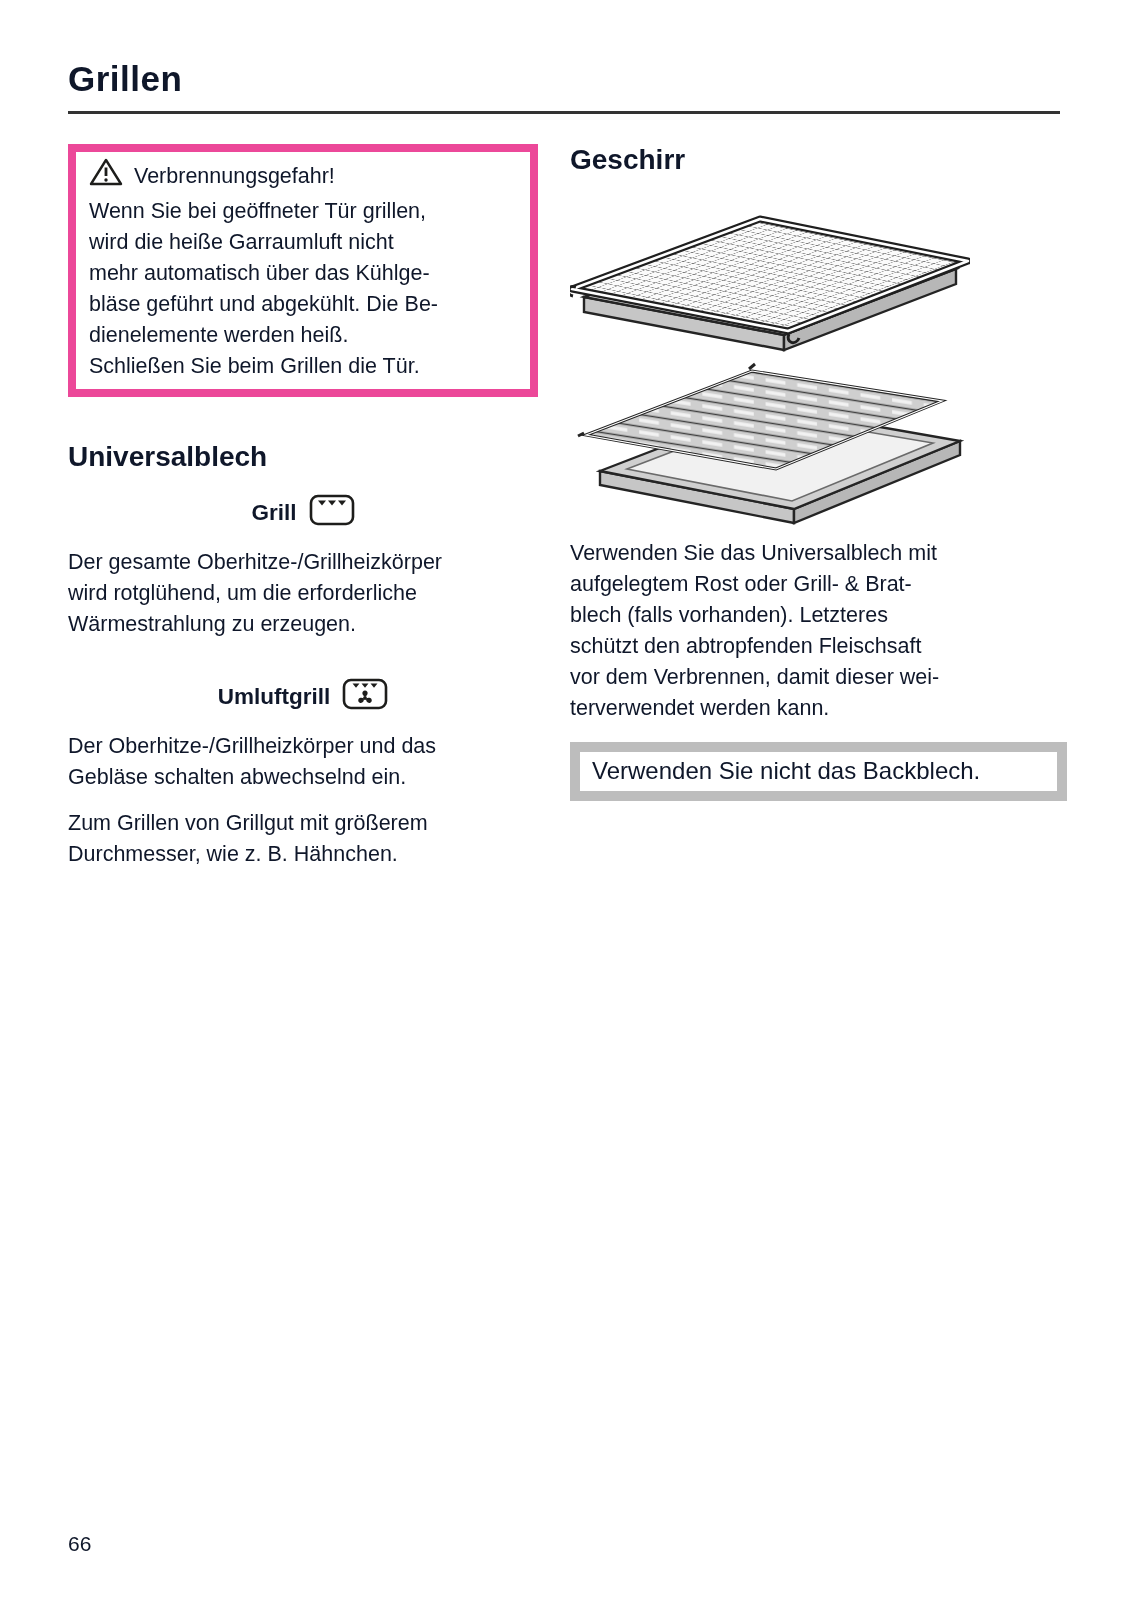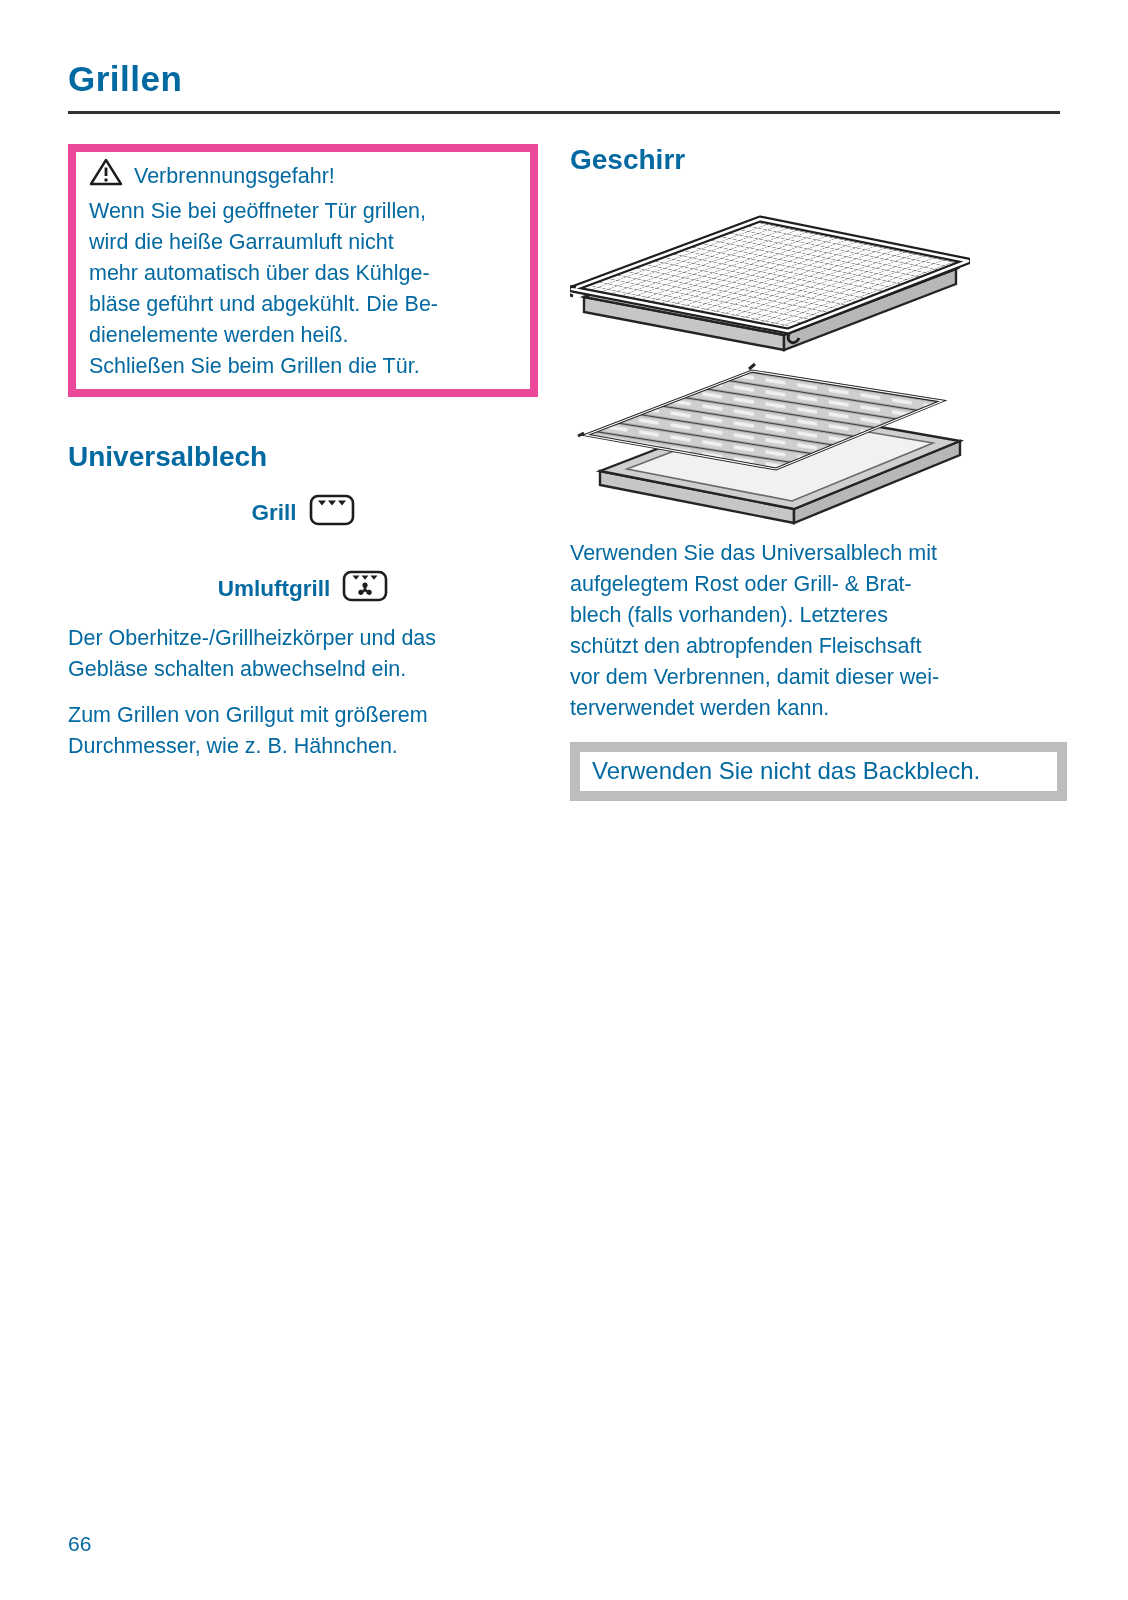--- a/index.html
+++ b/index.html
@@ -2,21 +2,21 @@
 <html><head>
 <meta charset="utf-8">
 <style>
   * { box-sizing: border-box; }
   html,body { margin:0; padding:0; background:#ffffff; }
   .page {
     position: relative;
     width: 1128px; height: 1600px;
     background: #ffffff;
     font-family: "Liberation Sans", sans-serif;
-    color: #0369a1;
+    color: #0f172a;
     overflow: hidden;
   }
   .content { padding: 0 61px 0 68px; }
 
   h1.title {
     font-size: 35px; font-weight: bold;
     margin: 60px 0 0 0; line-height: 1.1;
     letter-spacing: 0.5px;
   }
   .title-rule { border-bottom: 3px solid #333333; margin-top: 12px; width: 992px; }
@@ -107,20 +107,23 @@
           <span>Grill</span>
           <span class="mode-icon">
             <svg width="46" height="32" viewBox="0 0 46 32">
               <rect x="2" y="2" width="42" height="28" rx="7" fill="none" stroke="#1d1d1b" stroke-width="2.6"></rect>
               <polygon points="9,6.5 17,6.5 13,11.5" fill="#1d1d1b"></polygon>
               <polygon points="19,6.5 27,6.5 23,11.5" fill="#1d1d1b"></polygon>
               <polygon points="29,6.5 37,6.5 33,11.5" fill="#1d1d1b"></polygon>
             </svg>
           </span>
         </h3>
+        <p class="body">Der gesamte Oberhitze-/Grillheizkörper
+wird rotglühend, um die erforderliche
+Wärmestrahlung zu erzeugen.</p>
 
         <h3 class="mode">
           <span>Umluftgrill</span>
           <span class="mode-icon">
             <svg width="46" height="32" viewBox="0 0 46 32">
               <rect x="2" y="2" width="42" height="28" rx="7" fill="none" stroke="#1d1d1b" stroke-width="2.6"></rect>
               <polygon points="10.5,5.5 17.5,5.5 14,9.8" fill="#1d1d1b"></polygon>
               <polygon points="19.5,5.5 26.5,5.5 23,9.8" fill="#1d1d1b"></polygon>
               <polygon points="28.5,5.5 35.5,5.5 32,9.8" fill="#1d1d1b"></polygon>
               <g transform="translate(23,20)">

